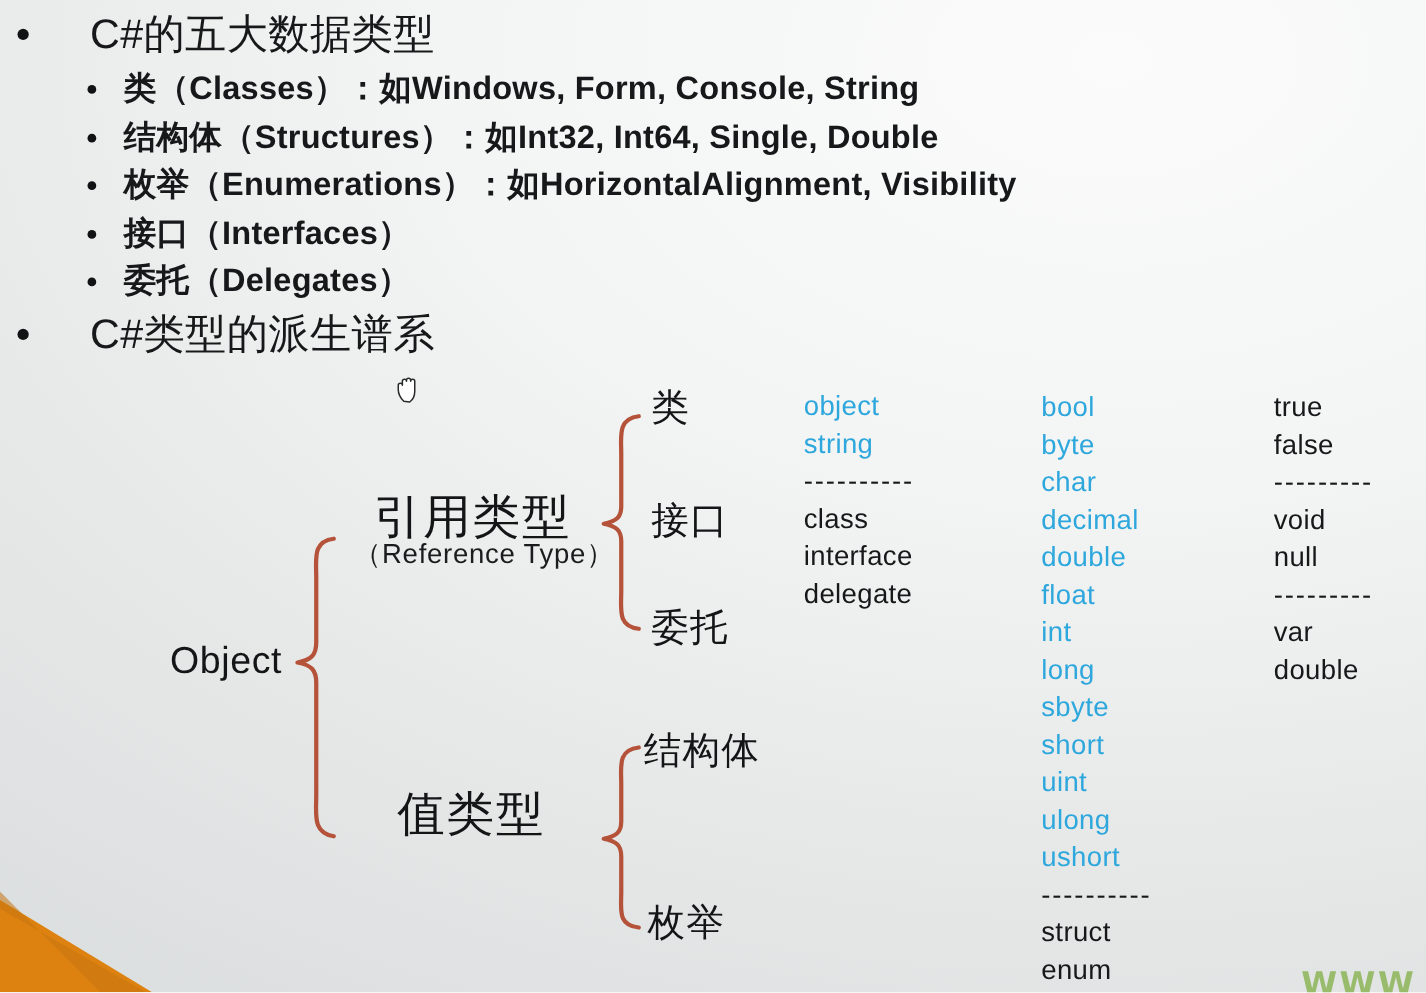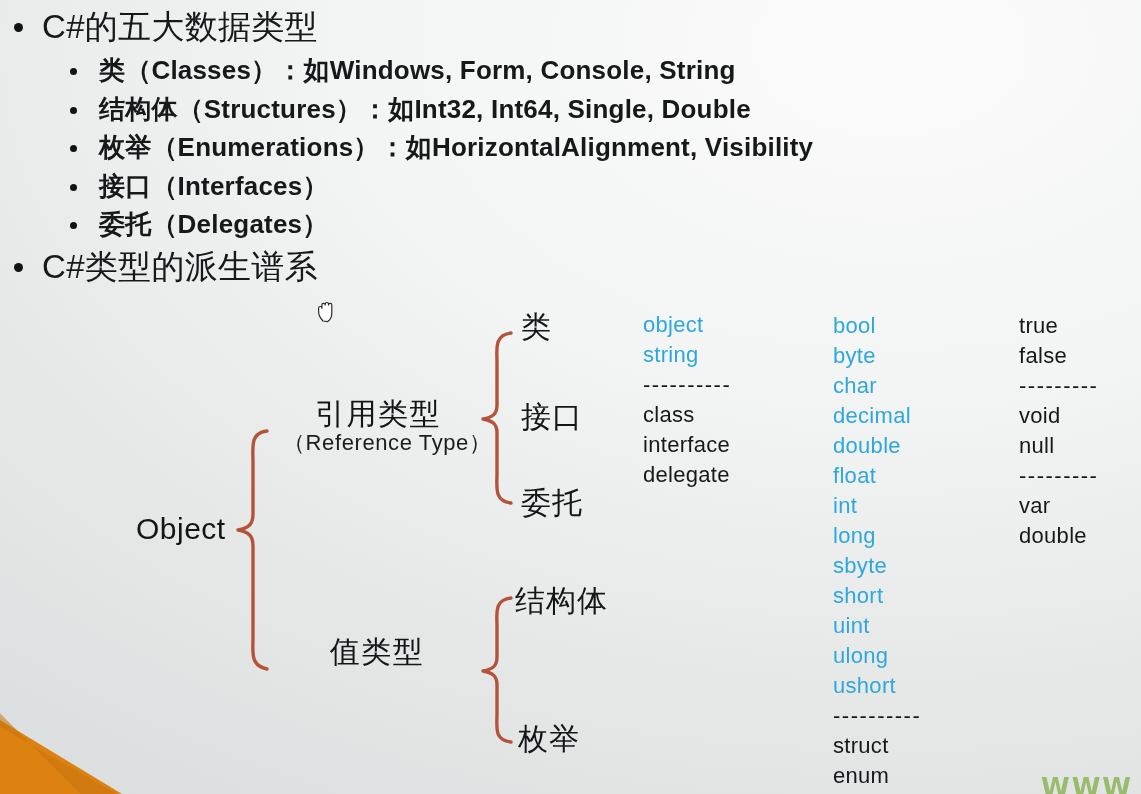--- a/index.html
+++ b/index.html
@@ -23,20 +23,21 @@
   .bullets {
     position: absolute;
     left: 0; top: 0;
     width: 1141px;
   }
   .b1 {
     position: absolute;
     left: 14px;
     display: flex;
     align-items: flex-start;
+    gap: 30px;
   }
   .b1 .dot {
     width: 9px; height: 9px;
     border-radius: 50%;
     background: #111214;
     margin-right: 19px;
     margin-top: 17px;
     flex: none;
   }
   .b1 .txt {
@@ -81,21 +82,21 @@
     line-height: 34px;
     letter-spacing: 1px;
   }
   .node-obj {
     font-size: 30px;
     line-height: 34px;
     letter-spacing: .5px;
   }
   .group-label { position: absolute; text-align: center; white-space: nowrap; }
   .group-label .cn {
-    font-size: 30px;
+    font-size: 38px;
     line-height: 36px;
     letter-spacing: 1.5px;
     color: #141517;
   }
   .group-label .en {
     font-size: 22px;
     line-height: 22px;
     letter-spacing: .6px;
     color: #1b1c1e;
   }

